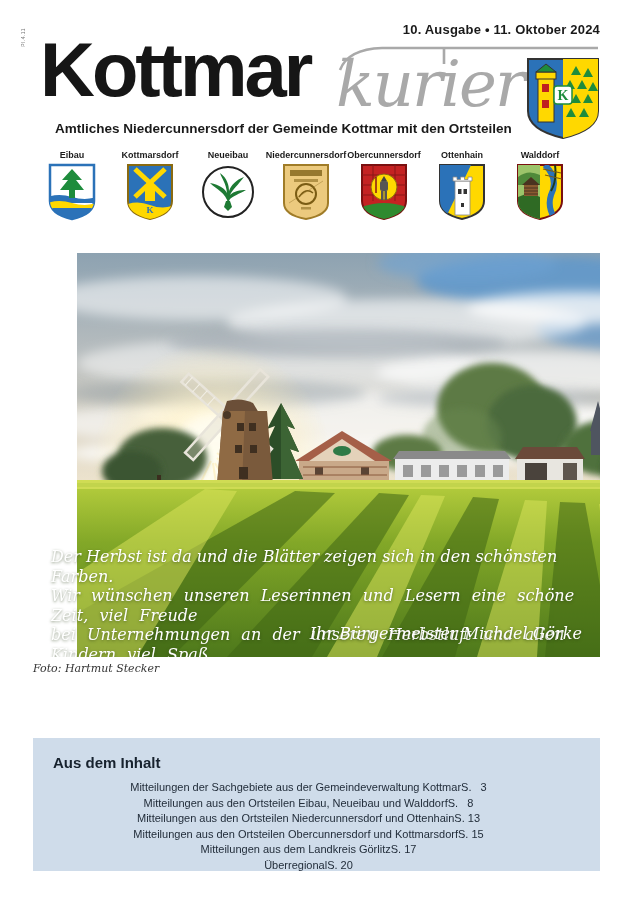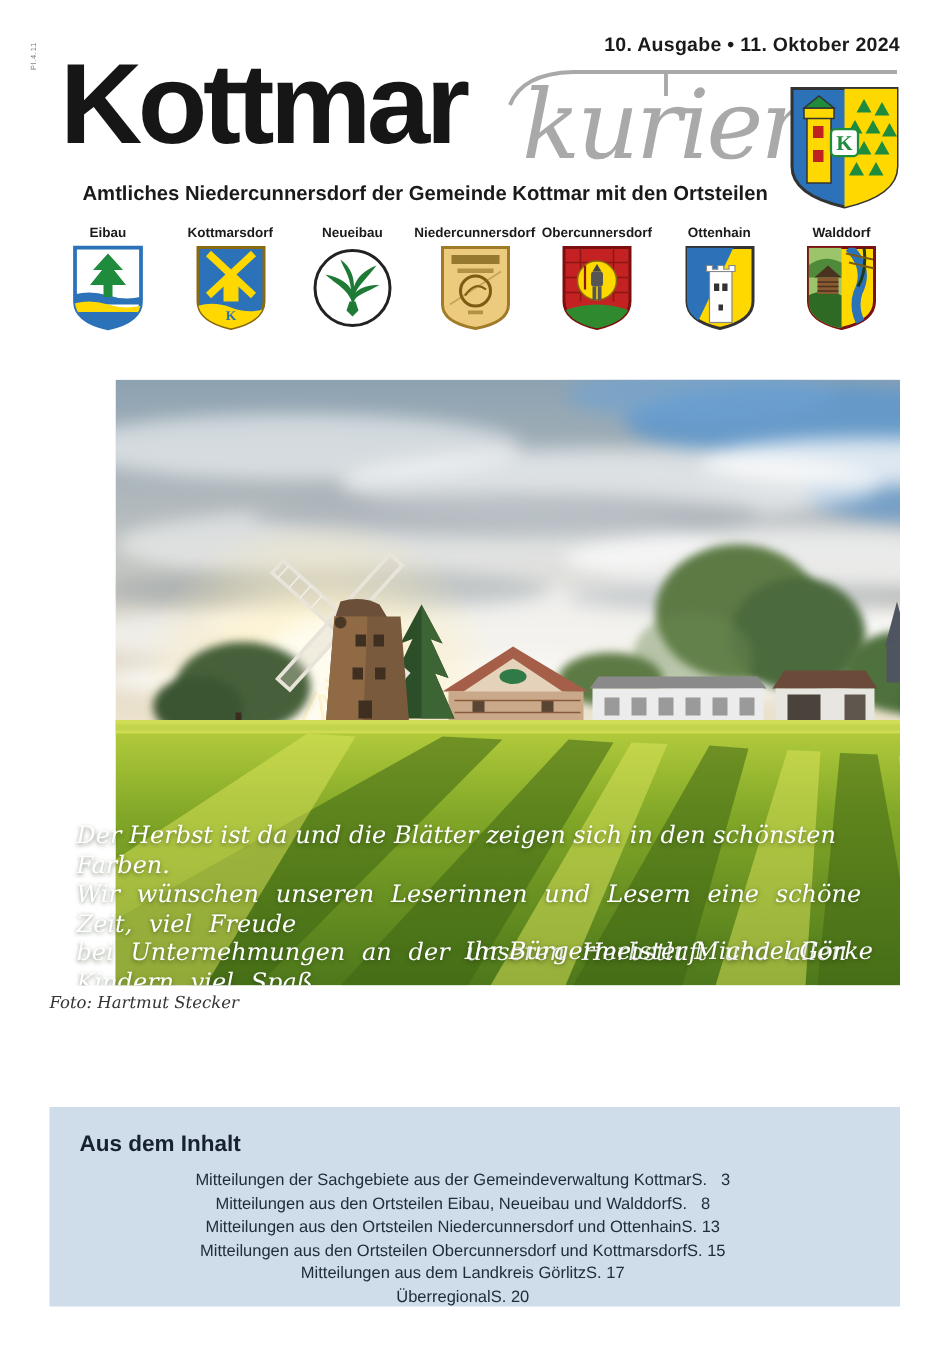--- a/index.html
+++ b/index.html
@@ -6,27 +6,27 @@
   html,body { background:#fff; }
   body { font-family:"Liberation Sans", sans-serif; }
   #page { position:relative; width:625px; height:897px; background:#fff; overflow:hidden; }
 
   
   .print-code { position:absolute; left:20px; top:28px; font-size:5px; color:#777;
     writing-mode:vertical-rl; transform:rotate(180deg); letter-spacing:.5px; }
   .issue-line { position:absolute; top:22px; right:25px; font-size:13px; font-weight:bold; color:#1a1a1a; letter-spacing:.2px; }
   .title-black { position:absolute; left:40px; top:32px; font-size:76px; font-weight:800; color:#161616; letter-spacing:-3px; line-height:1; }
   .title-gray { position:absolute; left:336px; top:52px; font-size:64px; font-style:italic; font-weight:300;
-    color:#a9a9a9; font-family:"DejaVu Serif", serif; letter-spacing:-2px; line-height:1;margin-left:12px; }
+    color:#a9a9a9; font-family:"DejaVu Serif", serif; letter-spacing:-2px; line-height:1; }
   .swoosh { position:absolute; left:338px; top:42px; }
   .subtitle { position:absolute; left:55px; top:121px; font-size:13.5px; font-weight:bold; color:#1a1a1a; }
   .main-crest { position:absolute; left:524px; top:56px; }
 
   
-  .crest-row { position:absolute; left:33px; top:150px; width:567px; display:flex; justify-content:space-between; }
+  .crest-row { position:absolute; left:33px; top:150px; width:567px; display:flex; }
   .crest-item { display:flex; flex-direction:column; align-items:center; width:78px; }
   .crest-label { font-size:9px; font-weight:bold; color:#1a1a1a; margin-bottom:3px; white-space:nowrap; }
 
   
   .photo { position:absolute; left:33px; top:253px; width:567px; height:404px; overflow:hidden;padding-left:44px; }
   .photo svg { display:block; }
   .overlay-text { position:absolute; left:18px; top:294px; width:534px; color:#fff;
     font-family:"DejaVu Serif", serif; font-style:italic; font-size:16px; line-height:19.5px;
     text-shadow:0 1px 3px rgba(40,60,20,.55); }
   .overlay-text .just { word-spacing:.38em; }

